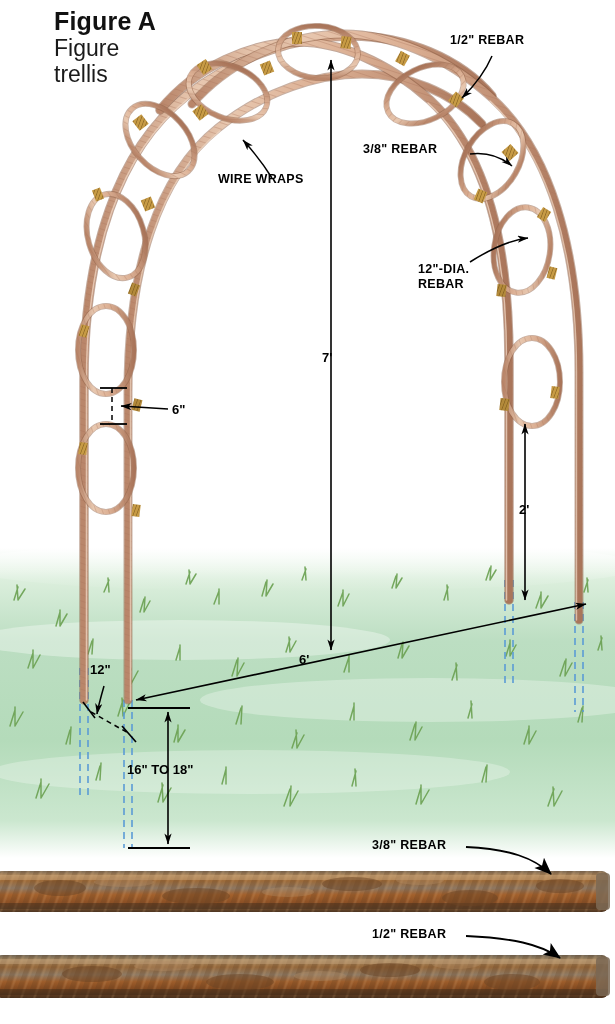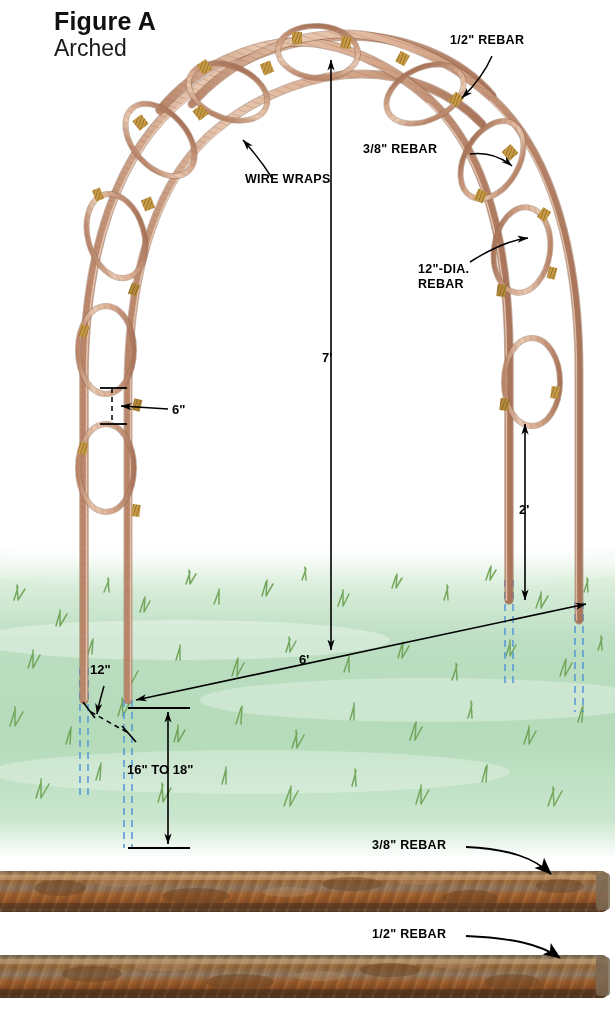--- a/index.html
+++ b/index.html
@@ -408,24 +408,25 @@
     </g>
 
     <g stroke="#000" fill="none" stroke-width="1.8">
       <path d="M466 847 C510 849 534 858 551 874" marker-end="url(#arwSolid)"></path>
       <path d="M466 936 C512 938 540 944 560 958" marker-end="url(#arwSolid)"></path>
     </g>
   </svg>
 
   <div class="title-block">
     <div class="fig-title">Figure A</div>
-    <div class="fig-sub">Arched</div>
+    <div class="fig-sub">Figure</div>
+    <div class="fig-sub">trellis</div>
   </div>
 
-  <div class="callout" style="left:218px; top:172px;margin-left:27px;">WIRE WRAPS</div>
+  <div class="callout" style="left:218px; top:172px;">WIRE WRAPS</div>
 
   <div class="callout" style="left:450px; top:33px;">1/2" REBAR</div>
 
   <div class="callout" style="left:363px; top:142px;">3/8" REBAR</div>
 
   <div class="callout" style="left:418px; top:262px;">
     <div>12"-DIA.</div>
     <div>REBAR</div>
   </div>
 

